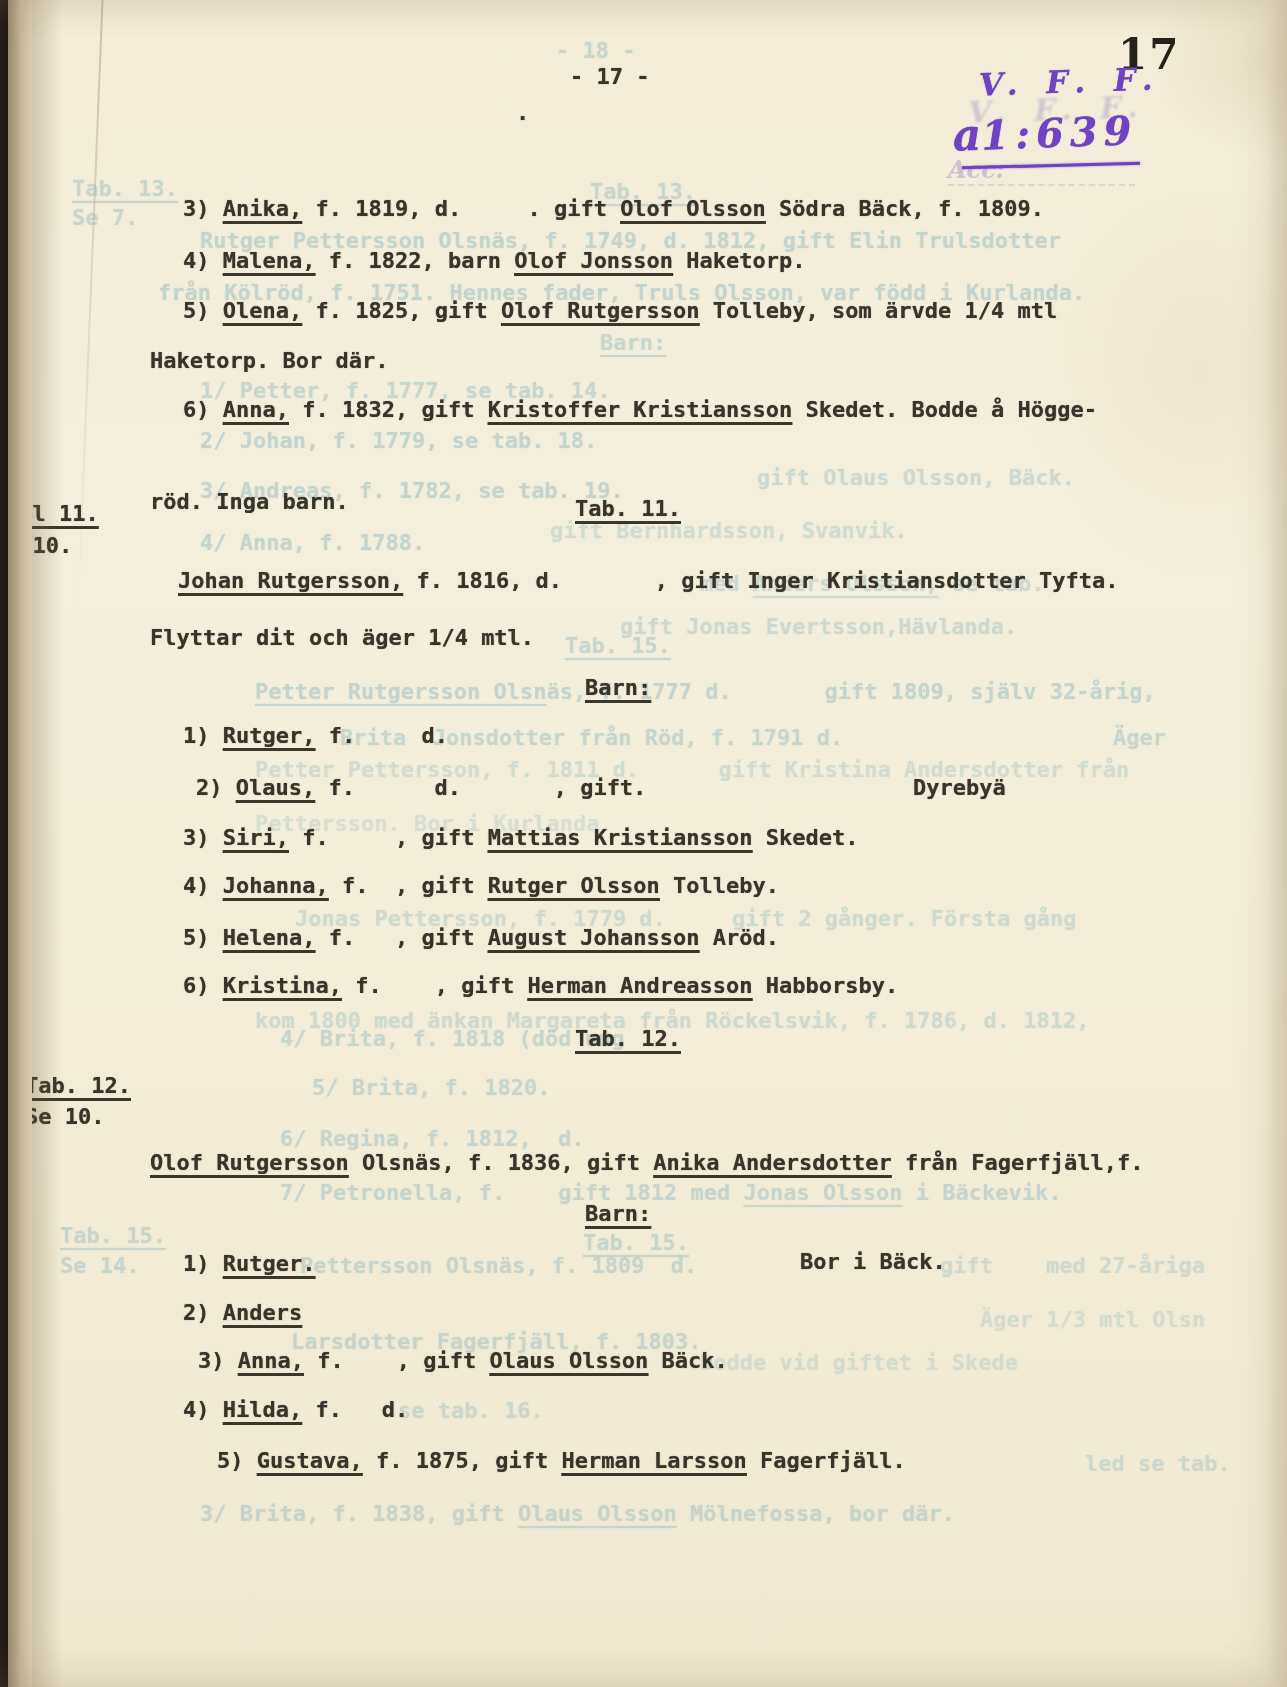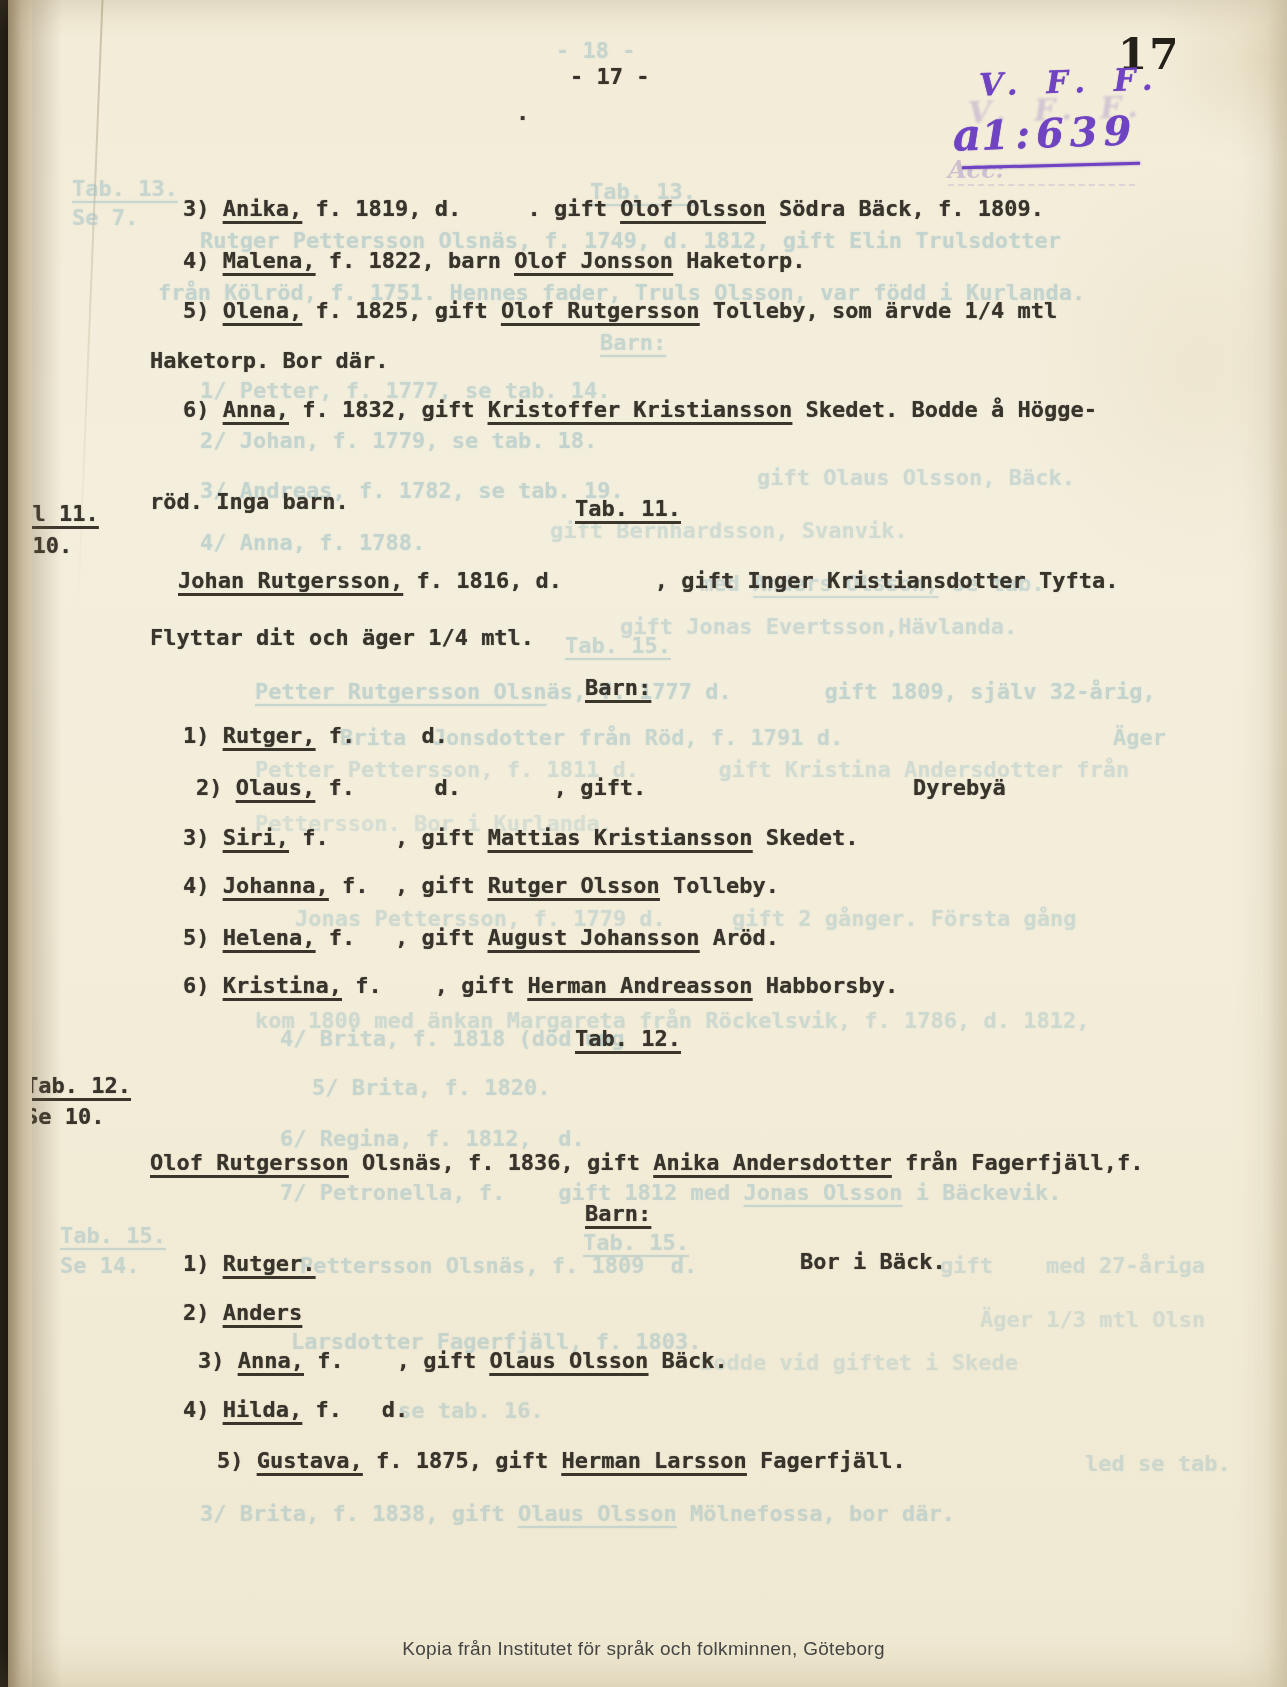--- a/index.html
+++ b/index.html
@@ -149,14 +149,13 @@
       <div class="tline" style="left: 150px; top: 1150px;"><span class="u">Olof Rutgersson</span><span> Olsnäs, f. 1836, gift </span><span class="u">Anika Andersdotter</span><span> från Fagerfjäll,f.</span></div>
       <div class="tline" style="left: 585px; top: 1201px;"><span class="u">Barn:</span></div>
       <div class="tline" style="left: 183px; top: 1251px;"><span>1) </span><span class="u">Rutger.</span></div>
       <div class="tline" style="left: 800px; top: 1249px;"><span>Bor i Bäck.</span></div>
       <div class="tline" style="left: 183px; top: 1300px;"><span>2) </span><span class="u">Anders</span></div>
       <div class="tline" style="left: 198px; top: 1348px;"><span>3) </span><span class="u">Anna,</span><span> f.    , gift </span><span class="u">Olaus Olsson</span><span> Bäck.</span></div>
       <div class="tline" style="left: 183px; top: 1397px;"><span>4) </span><span class="u">Hilda,</span><span> f.   d.</span></div>
       <div class="tline" style="left: 193px; top: 1448px; margin-left: 24px;"><span>5) </span><span class="u">Gustava,</span><span> f. 1875, gift </span><span class="u">Herman Larsson</span><span> Fagerfjäll.</span></div>
     </div>
 
-  <div class="footer">Kopia från Institutet för språk och folkminnen, Göteborg</div>
 </div>
 
 </body></html>

